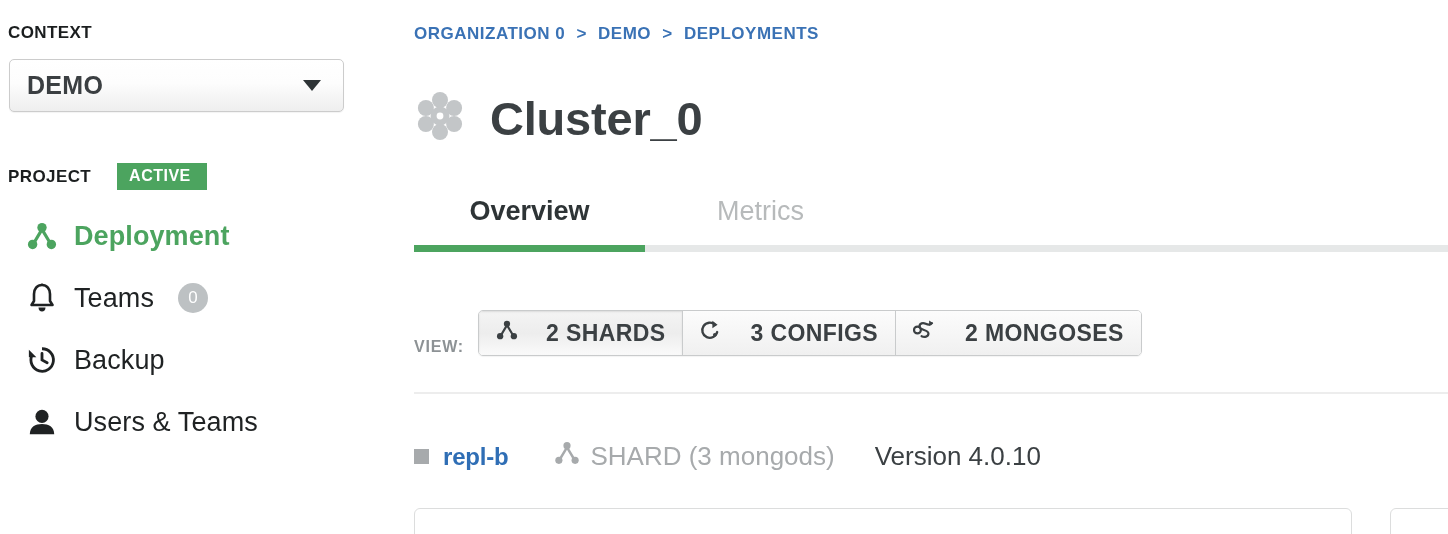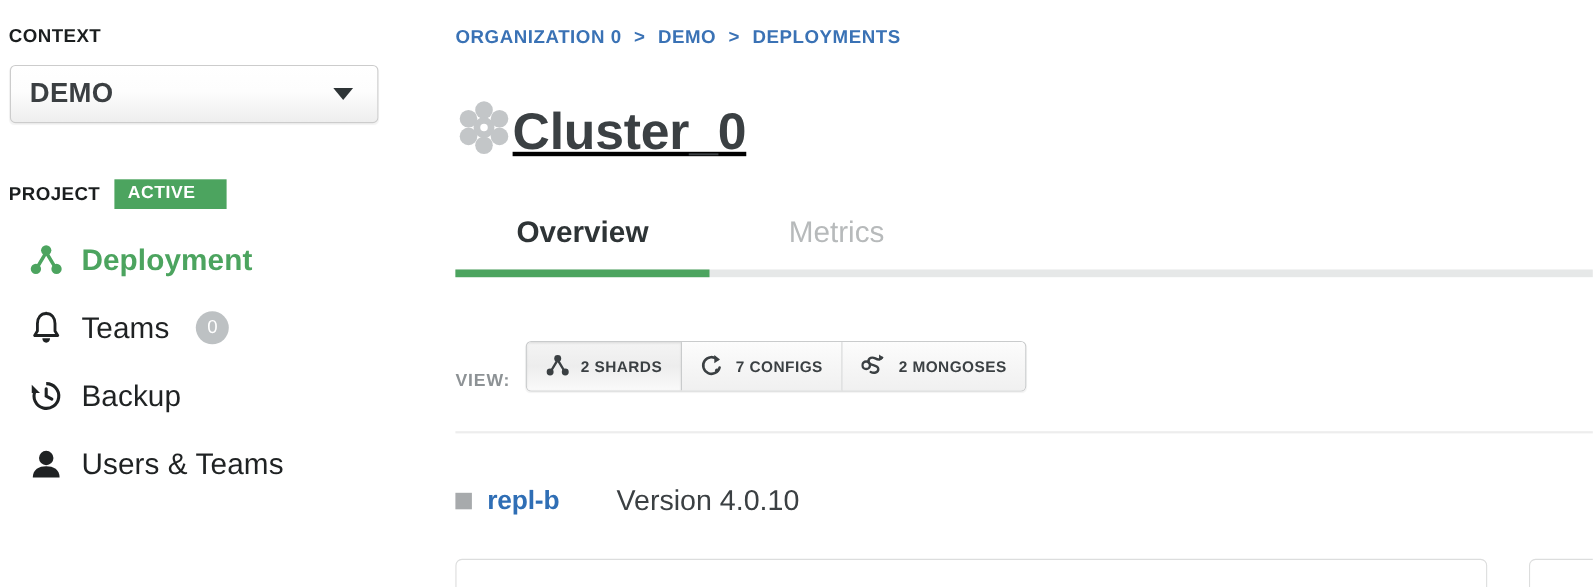--- a/index.html
+++ b/index.html
@@ -64,29 +64,29 @@
     border-right: 9px solid transparent;
     border-top: 11px solid #2e3436;
     margin-right: 5px;
   }
 
   #project-row {
     position: absolute;
     left: 8px; top: 163px;
     display: flex;
     align-items: center;
-    gap: 13px;
+    gap: 26px;
   }
   #active-badge {
     background: #4ca45f;
     color: #ffffff;
     font-size: 16px;
     font-weight: bold;
     letter-spacing: 0.5px;
-    padding: 5px 28px 6px 12px;
+    padding: 5px 16px 6px 12px;
     line-height: 1;
   }
 
   #nav {
     position: absolute;
     left: 26px; top: 205px;
     width: 350px;
   }
   .nav-item {
     display: flex;
@@ -134,21 +134,21 @@
     white-space: nowrap;
   }
   #breadcrumb .crumb { cursor: pointer; }
   #breadcrumb .sep { margin: 0 6px; }
 
   #title-row {
     position: absolute;
     left: 6px; top: 90px;
     display: flex;
     align-items: center;
-    text-decoration: underline;
+    gap: 24px;
   }
   #cluster-title {
     font-size: 47px;
     font-weight: bold;
     color: #3b4043;
     letter-spacing: -0.2px;
   }
 
   #tabs {
     position: absolute;
@@ -193,24 +193,24 @@
   .btn-group {
     display: flex;
     border: 1px solid #c9cbcc;
     border-radius: 5px;
     overflow: hidden;
     box-shadow: 0 1px 1px rgba(0,0,0,0.05);
   }
   .vbtn {
     display: flex;
     align-items: center;
-    gap: 10px;
+    gap: 28px;
     height: 44px;
     padding: 0 17px;
-    font-size: 14px;
+    font-size: 23px;
     font-weight: bold;
     color: #3b4043;
     letter-spacing: 0.4px;
     background: linear-gradient(to bottom, #fcfcfc 0%, #f0f0f0 100%);
     border-right: 1px solid #c9cbcc;
     cursor: pointer;
     white-space: nowrap;
   }
   .vbtn:last-child { border-right: none; }
   .vbtn.selected {
@@ -245,21 +245,21 @@
   }
   #repl-type {
     display: flex;
     align-items: center;
     gap: 10px;
     margin-left: 46px;
     font-size: 26px;
     color: #a7aaac;
   }
   #repl-version {
-    margin-left: 52px;
+    margin-left: 40px;
     font-size: 26px;
     color: #3b4043;
   }
 
   .card {
     position: absolute;
     top: 508px;
     border: 1px solid #dcdddd;
     border-radius: 6px;
     background: #ffffff;
@@ -394,21 +394,21 @@
         </div>
 
         <div class="vbtn">
           <span>
             <svg width="22" height="22" viewBox="0 0 32 32">
               <path d="M22 8.5 A11 11 0 1 0 25 19" fill="none" stroke="#3b4043" stroke-width="3.4" stroke-linecap="round"></path>
               <path d="M18 2.5 L25.5 8.5 L18 13.5 Z" fill="#3b4043"></path>
               <circle cx="21.5" cy="23" r="2.6" fill="#3b4043"></circle>
             </svg>
           </span>
-          <span>7 CONFIGS</span>
+          <span>3 CONFIGS</span>
         </div>
 
         <div class="vbtn">
           <span>
             <svg width="24" height="22" viewBox="0 0 34 32">
               <path d="M9 11 C9 6 14 5 18 7 C22 9 25 9 27 6" fill="none" stroke="#3b4043" stroke-width="3.2" stroke-linecap="round"></path>
               <path d="M9 11 C9 17 22 15 22 21 C22 26 16 27 12 25" fill="none" stroke="#3b4043" stroke-width="3.2" stroke-linecap="round"></path>
               <path d="M23 2 L29 6 L23 10 Z" fill="#3b4043"></path>
               <circle cx="6" cy="16" r="5" fill="none" stroke="#3b4043" stroke-width="3.2"></circle>
             </svg>
@@ -417,20 +417,31 @@
         </div>
 
       </div>
     </div>
 
     <div id="divider-1"></div>
 
     <div id="replset-row">
       <span id="repl-square"></span>
       <span id="repl-name">repl-b</span>
+      <span id="repl-type">
+        <span>
+          <svg width="26" height="26" viewBox="0 0 32 32">
+            <circle cx="16" cy="7" r="4.4" fill="#a7aaac"></circle>
+            <circle cx="6" cy="25" r="4.4" fill="#a7aaac"></circle>
+            <circle cx="26" cy="25" r="4.4" fill="#a7aaac"></circle>
+            <path d="M16 9 L7 24 M16 9 L25 24" stroke="#a7aaac" stroke-width="3" fill="none"></path>
+          </svg>
+        </span>
+        <span>SHARD (3 mongods)</span>
+      </span>
       <span id="repl-version">Version 4.0.10</span>
     </div>
 
     <div id="card-left" class="card"></div>
     <div id="card-right" class="card"></div>
 
   </div>
 </div>
 
 </body></html>

